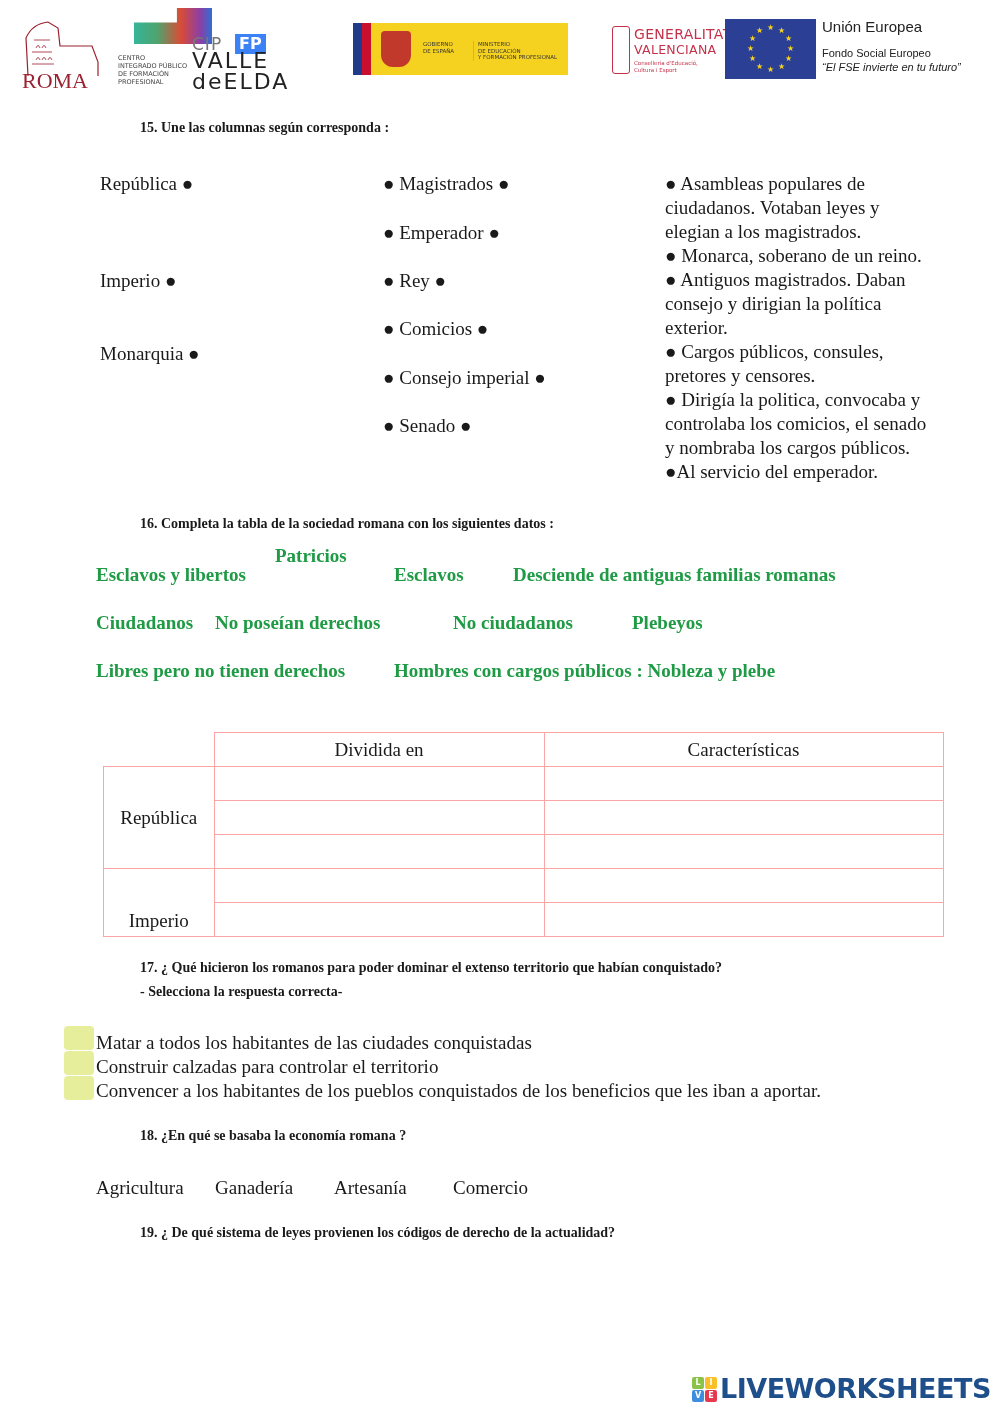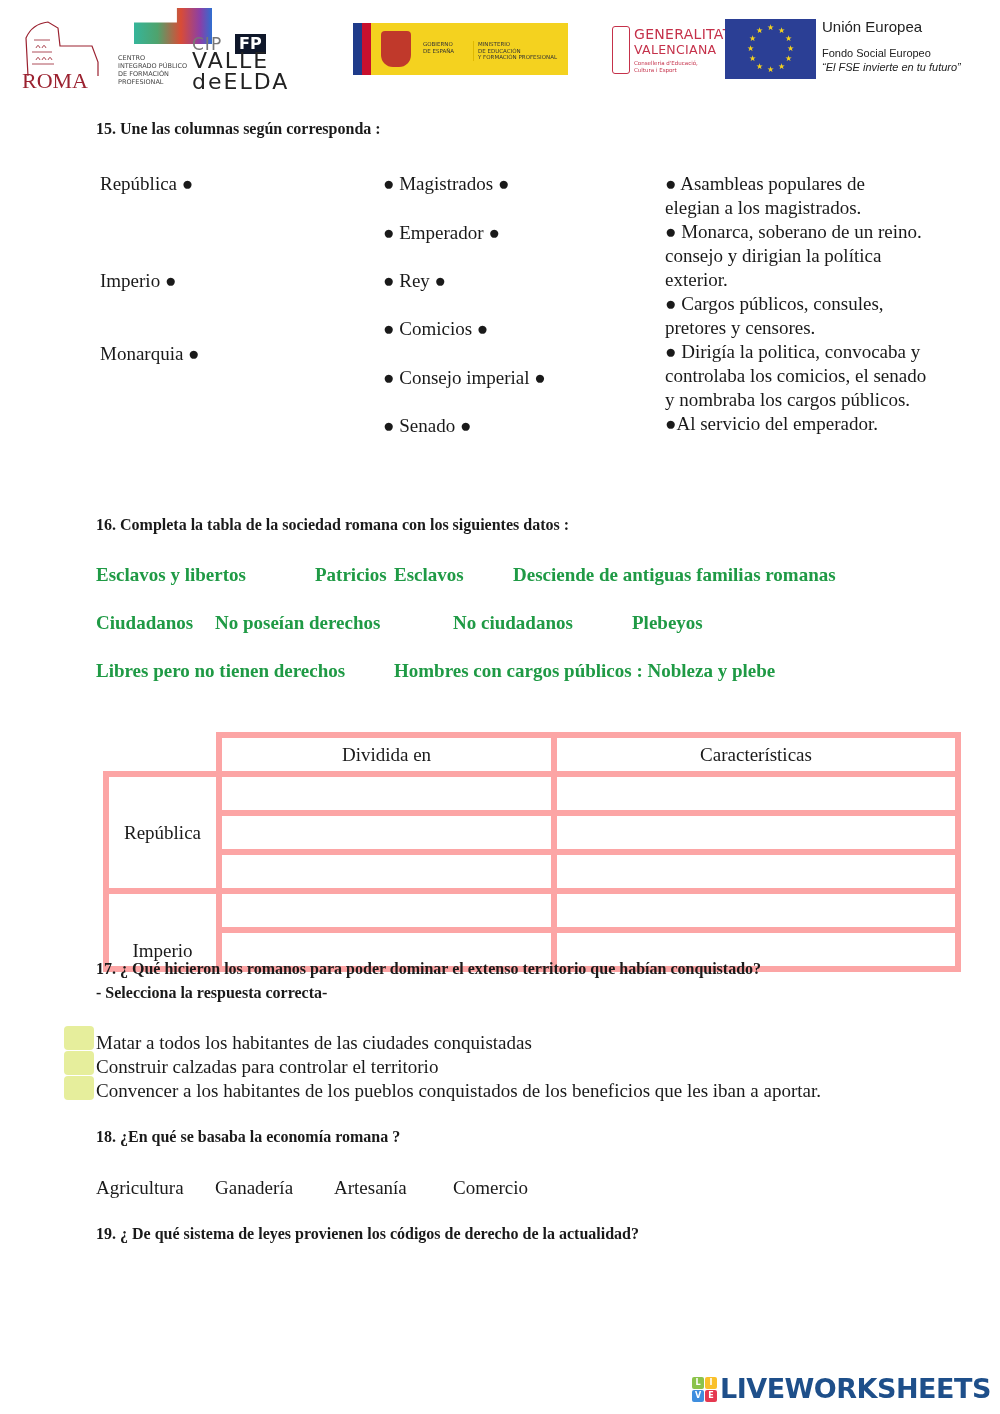--- a/index.html
+++ b/index.html
@@ -6,46 +6,46 @@
   body { width:1000px; height:1414px; position:relative; overflow:hidden;
          font-family:"Liberation Serif","DejaVu Serif",serif; color:#1a1a1a; }
   .abs { position:absolute; }
   
   .roma-logo { left:18px; top:18px; width:86px; height:82px; }
   .roma-text { position:absolute; left:4px; bottom:6px; font-size:22px; color:#9b2230; letter-spacing:0px; }
   .cipfp { left:118px; top:8px; width:200px; height:86px; }
   .cipfp .cubes { position:absolute; left:16px; top:0; width:78px; height:36px;
      background:linear-gradient(90deg,#35b59a 0%,#4fa36d 30%,#d94c36 60%,#8a3fa8 85%,#2f6fd0 100%); clip-path:polygon(0 40%,55% 40%,55% 0,100% 0,100% 100%,0 100%); }
   .cipfp .cip { position:absolute; left:74px; top:26px; font-family:"DejaVu Sans",sans-serif; font-size:17px; color:#777; letter-spacing:1px; }
-  .cipfp .fp { position:absolute; left:117px; top:26px; background:#0f172a; color:#fff; font-family:"DejaVu Sans",sans-serif; font-weight:bold; font-size:16px; padding:0 4px; line-height:20px; }
+  .cipfp .fp { position:absolute; left:117px; top:26px; background:#3b82f6; color:#fff; font-family:"DejaVu Sans",sans-serif; font-weight:bold; font-size:16px; padding:0 4px; line-height:20px; }
   .cipfp .small { position:absolute; left:0; top:46px; width:70px; text-align:left; font-family:"DejaVu Sans",sans-serif; font-size:6.5px; line-height:8px; color:#444; }
   .cipfp .vall { position:absolute; left:74px; top:42px; font-family:"DejaVu Sans",sans-serif; font-size:22px; letter-spacing:2px; color:#222; line-height:22px; }
   .cipfp .elda { position:absolute; left:74px; top:63px; font-family:"DejaVu Sans",sans-serif; font-size:22px; letter-spacing:2px; color:#222; line-height:22px; }
   .gob { left:353px; top:23px; width:215px; height:52px; background:#f4d21f; }
   .gob .flag { position:absolute; left:0; top:0; width:18px; height:52px; background:linear-gradient(90deg,#1f3b8a 50%,#c8102e 50%); }
   .gob .shield { position:absolute; left:28px; top:8px; width:30px; height:36px; background:#c0392b; border-radius:4px 4px 12px 12px; }
   .gob .t1 { position:absolute; left:70px; top:18px; font-family:"DejaVu Sans",sans-serif; font-size:5.5px; line-height:6.5px; color:#333; }
   .gob .t2 { position:absolute; left:120px; top:18px; font-family:"DejaVu Sans",sans-serif; font-size:5.5px; line-height:6.5px; color:#333; border-left:1px solid #e0b800; padding-left:4px; }
   .gva { left:612px; top:24px; width:108px; height:56px; }
   .gva .emb { position:absolute; left:0; top:2px; width:16px; height:46px; border:1px solid #c5314a; border-radius:3px; }
   .gva .n1 { position:absolute; left:22px; top:3px; font-family:"DejaVu Sans",sans-serif; font-size:14px; color:#c5314a; line-height:14px; letter-spacing:0.3px; }
   .gva .n2 { position:absolute; left:22px; top:19px; font-family:"DejaVu Sans",sans-serif; font-size:12.5px; color:#c5314a; line-height:14px; letter-spacing:0.3px; }
   .gva .s { position:absolute; left:22px; top:36px; font-family:"DejaVu Sans",sans-serif; font-size:5.5px; color:#c5314a; line-height:7px; }
   .eu-flag { left:725px; top:19px; width:91px; height:60px; background:#2b3f95; }
   .eu-flag .star { position:absolute; color:#f4d21f; font-size:8px; line-height:8px; }
   .eu-text { left:822px; top:18px; font-family:"Liberation Sans",sans-serif; color:#222; }
   .eu-text .t { font-size:15px; }
   .eu-text .f { font-size:11px; margin-top:12px; }
   .eu-text .q { font-size:11px; font-style:italic; margin-top:2px; }
 
-  .q-title { font-weight:bold; font-size:16px; }
+  .q-title { font-weight:bold; font-size:14px;margin-left:44px; }
   .text18 { font-size:19px; line-height:24px; }
   .green { color:#1f9a45; font-size:19px; font-weight:bold; }
   table.society { position:absolute; left:103px; top:732px; border-collapse:collapse; font-size:19px; }
-  table.society td { border:6px solid #fca5a5; height:33px; padding:0; text-align:center; }
+  table.society td { border:1px solid #fca5a5; height:33px; padding:0; text-align:center; }
   table.society td.blank-top { border-top:none; border-left:none; }
   .opt-box { position:absolute; left:64px; width:30px; height:24px; background:#e6ee9c; border-radius:4px; }
   .lw-logo { left:692px; top:1375px; }
   .lw-grid { position:absolute; left:0; top:2px; width:26px; height:26px; }
   .lw-grid span { position:absolute; width:12px; height:12px; font-family:"DejaVu Sans",sans-serif; font-size:8px; font-weight:bold; color:#fff; text-align:center; line-height:12px; border-radius:2px; }
   .lw-text { position:absolute; left:28px; top:-2px; font-family:"DejaVu Sans",sans-serif; font-weight:bold; font-size:27px; color:#1e4f8a; white-space:nowrap; letter-spacing:-0.5px; }
 </style>
 </head>
 <body>
 
@@ -124,36 +124,38 @@
 
 <div class="abs text18" style="left:383px;top:172px;">● Magistrados ●</div>
 <div class="abs text18" style="left:383px;top:221px;">● Emperador ●</div>
 <div class="abs text18" style="left:383px;top:269px;">● Rey ●</div>
 <div class="abs text18" style="left:383px;top:317px;">● Comicios ●</div>
 <div class="abs text18" style="left:383px;top:366px;">● Consejo imperial ●</div>
 <div class="abs text18" style="left:383px;top:414px;">● Senado ●</div>
 
 <div class="abs text18" style="left:665px;top:172px;width:300px;">
   <div>● Asambleas populares de</div>
+  <div>ciudadanos. Votaban leyes y</div>
   <div>elegian a los magistrados.</div>
   <div>● Monarca, soberano de un reino.</div>
+  <div>● Antiguos magistrados. Daban</div>
   <div>consejo y dirigian la política</div>
   <div>exterior.</div>
   <div>● Cargos públicos, consules,</div>
   <div>pretores y censores.</div>
   <div>● Dirigía la politica, convocaba y</div>
   <div>controlaba los comicios, el senado</div>
   <div>y nombraba los cargos públicos.</div>
   <div>●Al servicio del emperador.</div>
 </div>
 
 <div class="abs q-title" style="left:96px;top:516px;">16. Completa la tabla de la sociedad romana con los siguientes datos :</div>
 
 <div class="abs green" style="left:96px;top:564px;">Esclavos y libertos</div>
-<div class="abs green" style="left:275px;top:564px;margin-left:40px;">Patricios</div>
+<div class="abs green" style="left:275px;top:545px;">Patricios</div>
 <div class="abs green" style="left:394px;top:564px;">Esclavos</div>
 <div class="abs green" style="left:513px;top:564px;">Desciende de antiguas familias romanas</div>
 
 <div class="abs green" style="left:96px;top:612px;">Ciudadanos</div>
 <div class="abs green" style="left:215px;top:612px;">No poseían derechos</div>
 <div class="abs green" style="left:453px;top:612px;">No ciudadanos</div>
 <div class="abs green" style="left:632px;top:612px;">Plebeyos</div>
 
 <div class="abs green" style="left:96px;top:660px;">Libres pero no tienen derechos</div>
 <div class="abs green" style="left:394px;top:660px;">Hombres con cargos públicos : Nobleza y plebe</div>

